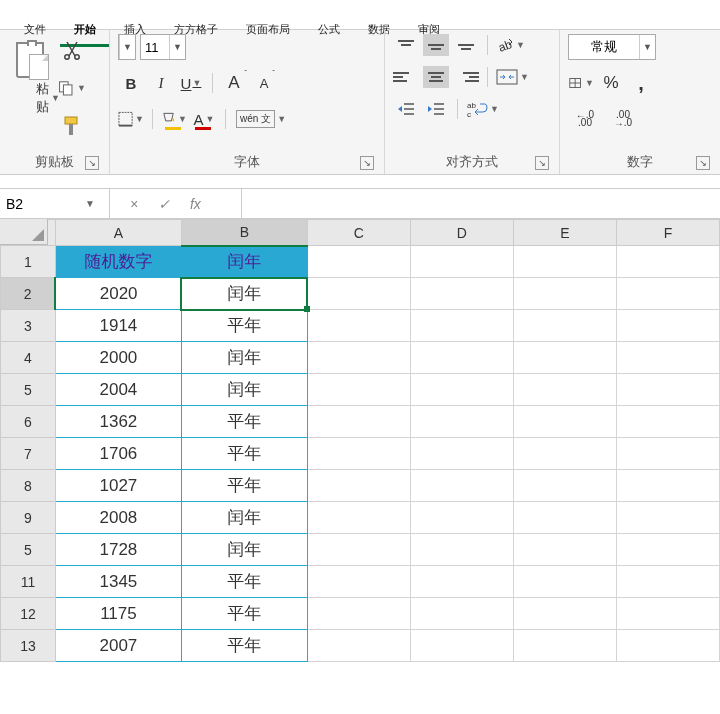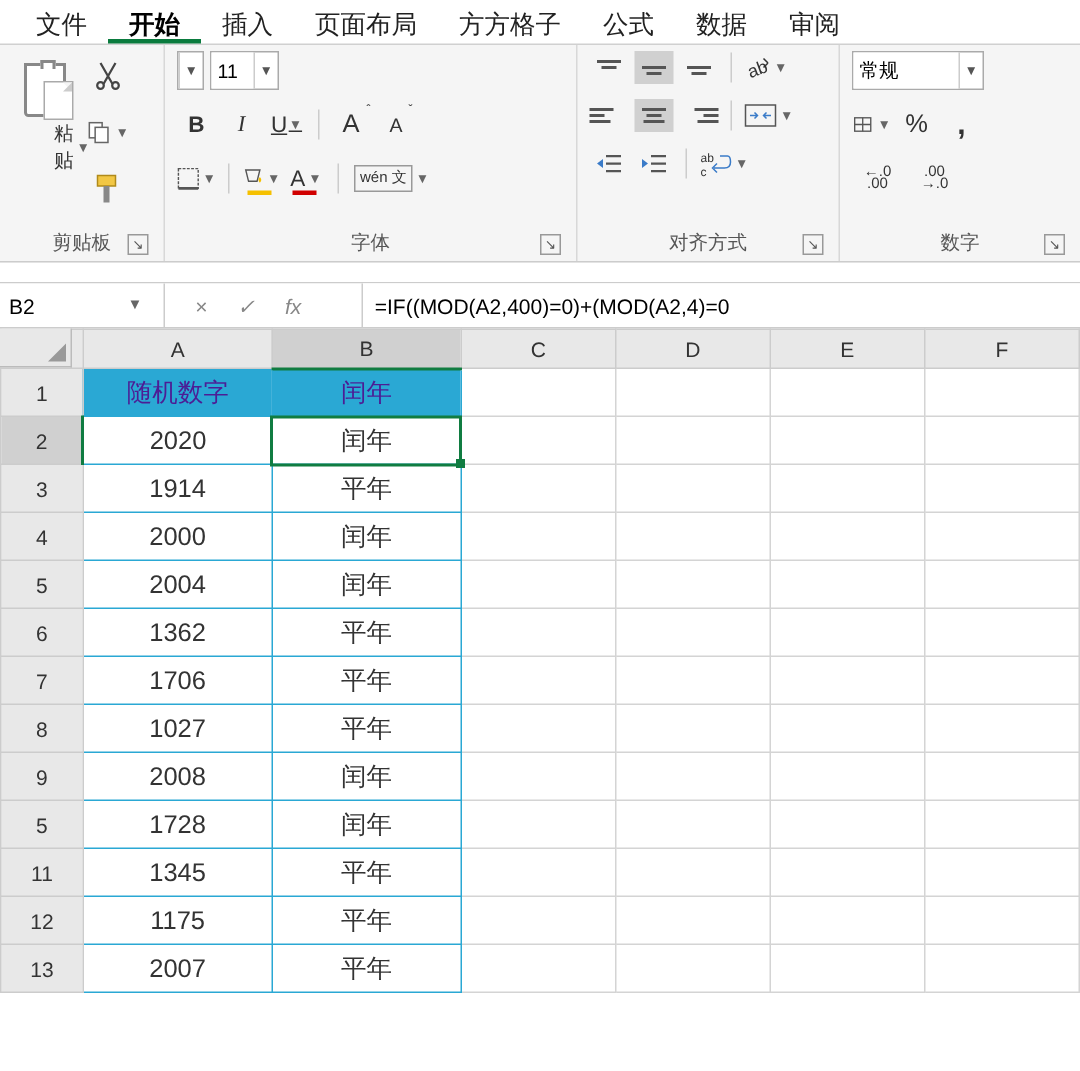--- a/index.html
+++ b/index.html
@@ -1,20 +1,20 @@
 <!DOCTYPE html>
 <html><head>
 <meta charset="utf-8">
 <style>
   * { box-sizing: border-box; margin: 0; padding: 0; }
   body { font-family: "Microsoft YaHei UI", Arial, sans-serif; font-size: 13px; background: #fff; color: #333; width: 720px; overflow: hidden; }
 
   
   .menu-tabs { display: flex; height: 30px; border-bottom: 1px solid #d0d0d0; background: #fff; padding-left: 10px; }
-  .menu-tab { padding: 5px 14px; cursor: pointer; font-size: 17px; color: #222; }
+  .menu-tab { padding: 22px 14px; cursor: pointer; font-size: 11px; color: #222; }
   .menu-tab.active { border-bottom: 3px solid #0a7b3e; color: #000; font-weight: 700; }
 
   
   .ribbon { display: flex; background: #f5f5f5; border-bottom: 1px solid #ccc; height: 145px; }
   .ribbon-group { display: flex; flex-direction: column; border-right: 1px solid #d8d8d8; padding: 4px 8px 2px 8px; position: relative; }
   .ribbon-group-body { flex: 1; display: flex; flex-direction: row; align-items: flex-start; gap: 6px; }
   .ribbon-group-label { text-align: center; font-size: 13px; color: #555; height: 20px; line-height: 20px; position: relative; }
   .ribbon-launcher { position: absolute; right: 2px; bottom: 2px; width: 14px; height: 14px; border: 1px solid #999; font-size: 9px; line-height: 12px; text-align: center; color: #555; cursor: pointer; }
 
   
@@ -73,22 +73,22 @@
 
   svg { display: block; }
 </style>
 </head>
 <body>
 
 <div class="menu-tabs" id="menu-tabs">
     <div class="menu-tab">文件</div>
     <div class="menu-tab active">开始</div>
     <div class="menu-tab">插入</div>
+    <div class="menu-tab">方方格子</div>
     <div class="menu-tab">页面布局</div>
-    <div class="menu-tab">方方格子</div>
     <div class="menu-tab">公式</div>
     <div class="menu-tab">数据</div>
     <div class="menu-tab">审阅</div>
   </div>
 
 <div class="ribbon">
 
   <div class="ribbon-group" style="width:110px">
     <div class="ribbon-group-body">
       <div class="paste-col">
@@ -269,21 +269,21 @@
         </div>
       </div>
     </div>
     <div class="ribbon-group-label"><span>对齐方式</span><span class="ribbon-launcher">↘</span></div>
   </div>
 
   <div class="ribbon-group" style="flex:1;border-right:none">
     <div class="ribbon-group-body" style="flex-direction:column;gap:10px;width:100%">
       <div class="row">
         <div class="combobox">
-            <input style="width: 70px;" value="常规">
+            <input style="width: 70px; text-align: center;" value="常规">
             <span class="caret">▼</span>
           </div>
       </div>
       <div class="row">
         <div class="font-btn">
           <svg width="18" height="16" viewBox="0 0 18 16">
               <rect x="2" y="3" width="12" height="10" stroke="#555" fill="none"></rect>
               <line x1="2" y1="8" x2="14" y2="8" stroke="#555"></line>
               <line x1="8" y1="3" x2="8" y2="13" stroke="#555"></line>
             </svg>
@@ -312,21 +312,20 @@
 <div class="formula-bar">
   <div class="name-box">
     <input value="B2" style="">
     <span class="caret2">▼</span>
   </div>
   <div class="fb-tools">
     <span class="fb-tool">×</span>
     <span class="fb-tool">✓</span>
     <span class="fb-tool">fx</span>
   </div>
-  <input class="formula-input" value="=IF((MOD(A2,400)=0)+(MOD(A2,4)=0" style="">
 </div>
 
 <div class="grid-wrap">
   <div class="corner"></div>
   <table class="sheet" id="sheet">
       <colgroup>
         <col style="width: 48px;">
         <col style="width: 110px;">
         <col style="width: 110px;">
         <col style="width: 90px;">

